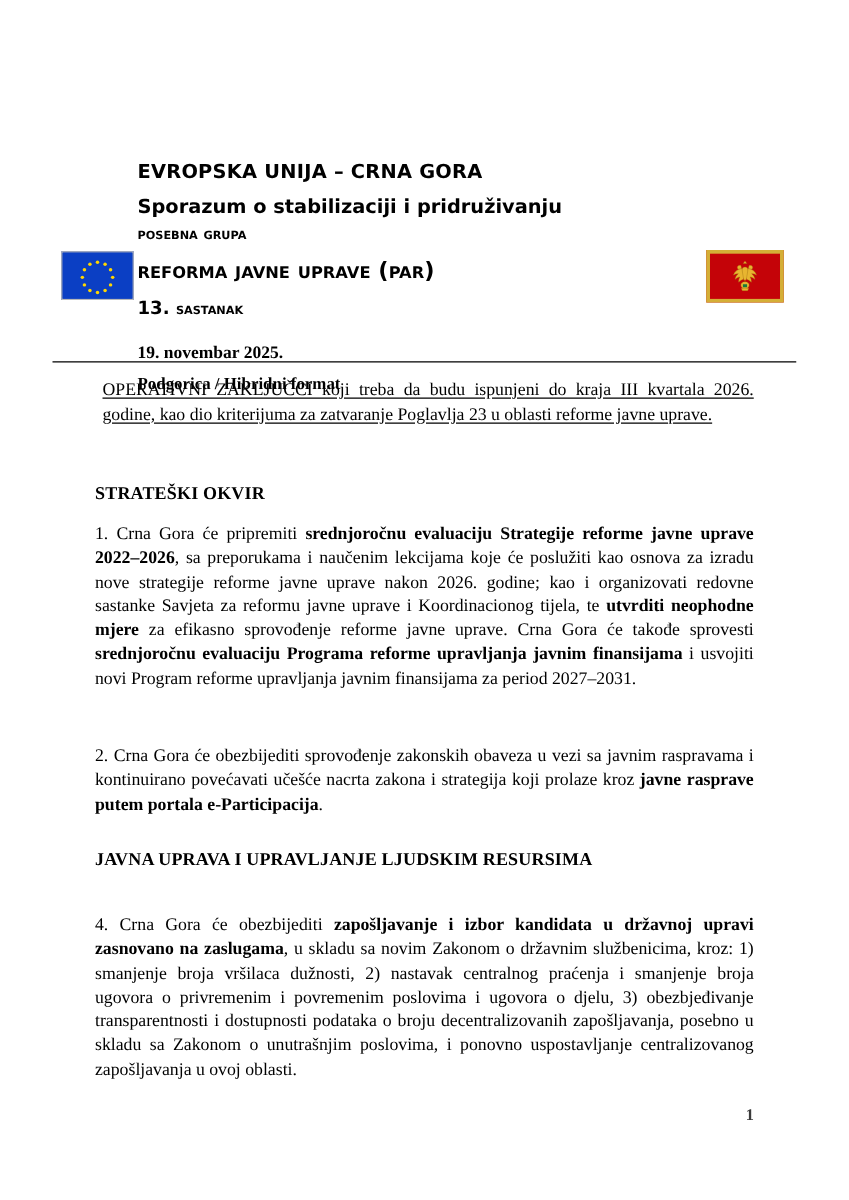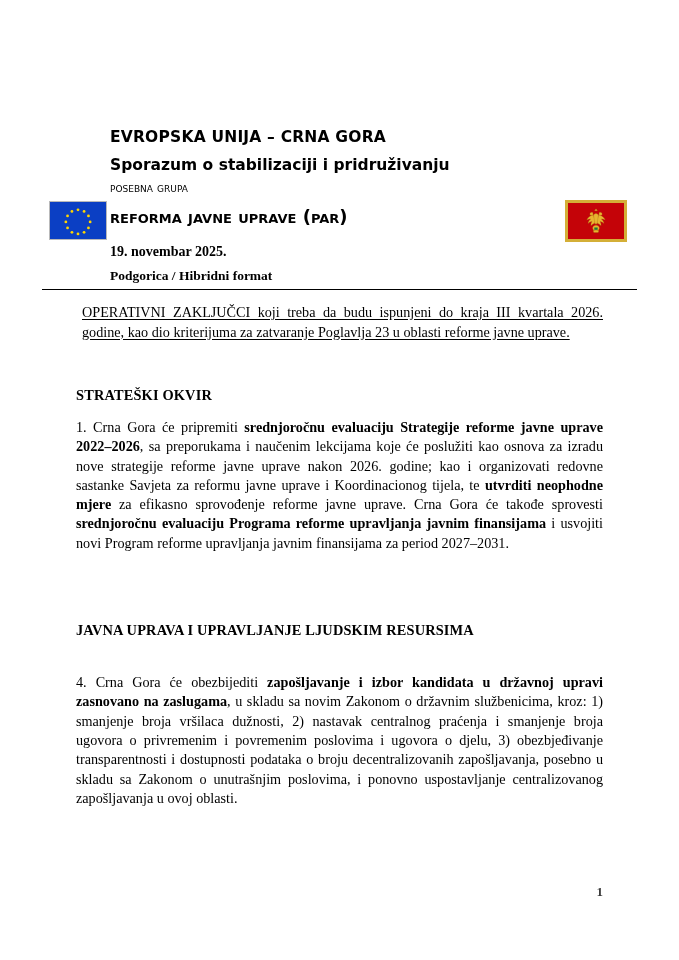--- a/index.html
+++ b/index.html
@@ -74,21 +74,21 @@
   .t-line2 {
     font-family: "DejaVu Sans", sans-serif;
     font-weight: bold;
     font-size: 15.5px;
     line-height: 26px;
     margin-top: 3px;
     white-space: nowrap;
   }
   .t-line3 {
     font-family: "DejaVu Sans", sans-serif;
-    font-weight: normal;
+    font-weight: bold;
     font-size: 13px;
     font-variant: small-caps;
     text-transform: lowercase;
     line-height: 20px;
   }
   .t-line3::first-letter { font-size: 13px; }
   .t-line4 {
     font-family: "DejaVu Sans", sans-serif;
     font-weight: bold;
     font-size: 18px;
@@ -243,40 +243,42 @@
           <path d="M28.2 27.2 h3.6 v2.6 h-3.6 z"></path>
         </g>
       </svg>
     </div>
 
     <div class="titles">
       <div class="t-line1">EVROPSKA UNIJA – CRNA GORA</div>
       <div class="t-line2">Sporazum o stabilizaciji i pridruživanju</div>
       <div class="t-line3">Posebna grupa</div>
       <div class="t-line4">Reforma javne uprave (PAR)</div>
+      <div class="t-line5"><span>13.</span> <span class="sc">sastanak</span></div>
       <div class="t-date">19. novembar 2025.</div>
       <div class="t-place">Podgorica / Hibridni format</div>
     </div>
   </div>
 
   <div class="divider"></div>
 
   <div class="content">
 
     <p class="intro">OPERATIVNI ZAKLJUČCI koji treba da budu ispunjeni do kraja III kvartala 2026. godine, kao dio kriterijuma za zatvaranje Poglavlja 23 u oblasti reforme javne uprave.</p>
 
     <div class="sp-intro-to-h1"></div>
     <h2 class="sec-head">STRATEŠKI OKVIR</h2>
 
     <div class="sp-h1-to-p1"></div>
     <p class="para"><span>1. Crna Gora će pripremiti </span><b>srednjoročnu evaluaciju Strategije reforme javne uprave 2022–2026</b><span>, sa preporukama i naučenim lekcijama koje će poslužiti kao osnova za izradu nove strategije reforme javne uprave nakon 2026. godine; kao i organizovati redovne sastanke Savjeta za reformu javne uprave i Koordinacionog tijela, te </span><b>utvrditi neophodne mjere</b><span> za efikasno sprovođenje reforme javne uprave. Crna Gora će takođe sprovesti </span><b>srednjoročnu evaluaciju Programa reforme upravljanja javnim finansijama</b><span> i usvojiti novi Program reforme upravljanja javnim finansijama za period 2027–2031.</span></p>
 
     <div class="sp-p1-to-h2"></div>
 
     <div class="sp-h2-to-p2"></div>
+    <p class="para"><span>2. Crna Gora će obezbijediti sprovođenje zakonskih obaveza u vezi sa javnim raspravama i kontinuirano povećavati učešće nacrta zakona i strategija koji prolaze kroz </span><b>javne rasprave putem portala e-Participacija</b><span>.</span></p>
 
     <div class="sp-p2-to-h3"></div>
     <h2 class="sec-head">JAVNA UPRAVA I UPRAVLJANJE LJUDSKIM RESURSIMA</h2>
 
     <div class="sp-h3-to-p3"></div>
 
     <div class="sp-p3-to-p4"></div>
     <p class="para"><span>4. Crna Gora će obezbijediti </span><b>zapošljavanje i izbor kandidata u državnoj upravi zasnovano na zaslugama</b><span>, u skladu sa novim Zakonom o državnim službenicima, kroz: 1) smanjenje broja vršilaca dužnosti, 2) nastavak centralnog praćenja i smanjenje broja ugovora o privremenim i povremenim poslovima i ugovora o djelu, 3) obezbjeđivanje transparentnosti i dostupnosti podataka o broju decentralizovanih zapošljavanja, posebno u skladu sa Zakonom o unutrašnjim poslovima, i ponovno uspostavljanje centralizovanog zapošljavanja u ovoj oblasti.</span></p>
   </div>
 

